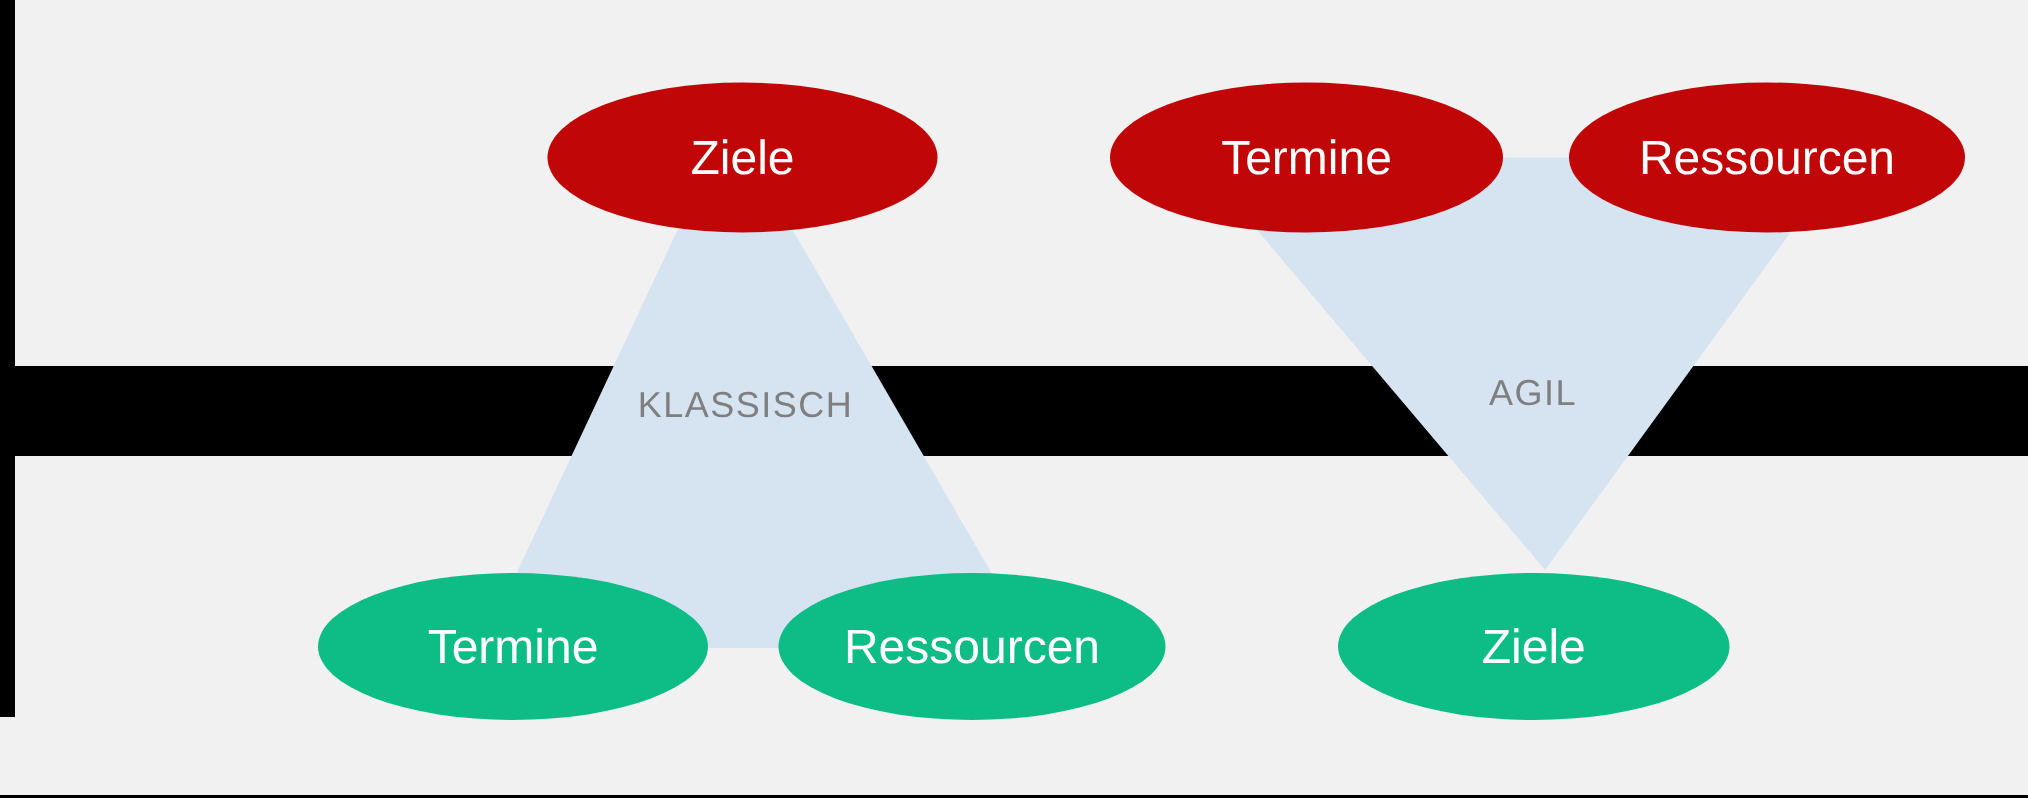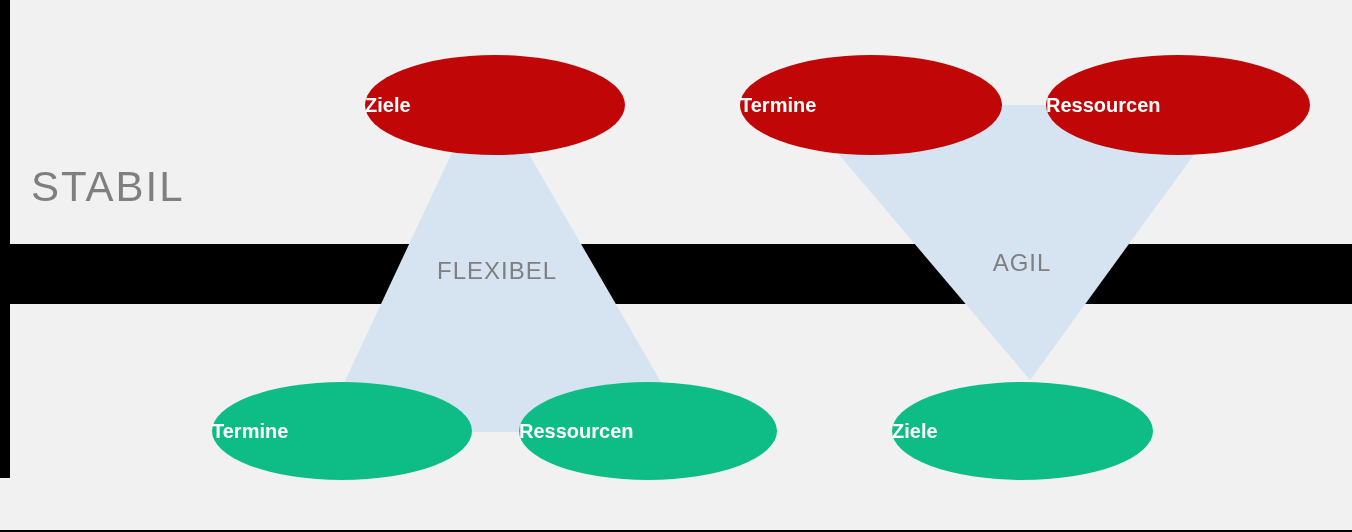--- a/index.html
+++ b/index.html
@@ -25,22 +25,22 @@
   .tri-label {
     position:absolute; transform:translateX(-50%);
     color:#7F7F7F; font-size:24px; font-weight:400;
     letter-spacing:1px; line-height:1; white-space:nowrap;
   }
   .tri-label.klassisch { left:497px; top:259px; }
   .tri-label.agil      { left:1022px; top:251px; }
 
   .ellipse {
     position:absolute; border-radius:50%;
-    display:flex; align-items:center; justify-content:flex-start;
-    color:#FFFFFF; font-size:20px; font-weight:700; line-height:1;
+    display:flex; align-items:center; justify-content:center;
+    color:#FFFFFF; font-size:32px; font-weight:400; line-height:1;
     white-space:nowrap;
   }
   .ellipse.red   { background:#C00606; }
   .ellipse.green { background:#0EBD86; }
 
   .el-ziele-red        { left:365px;  top:55px;  width:260px; height:100px; }
   .el-termine-red      { left:740px;  top:55px;  width:262px; height:100px; }
   .el-ressourcen-red   { left:1046px; top:55px;  width:264px; height:100px; }
   .el-termine-green    { left:212px;  top:382px; width:260px; height:98px; }
   .el-ressourcen-green { left:519px;  top:382px; width:258px; height:98px; }
@@ -48,29 +48,28 @@
 </style>
 </head>
 <body>
 
 <div class="canvas">
 
   <div class="left-bar"></div>
   <div class="stripe"></div>
   <div class="bottom-edge"></div>
 
-  <div class="band-label stabil">STABIL</div>
 
 
   <svg class="tri-svg" viewBox="0 0 1352 532">
     <polygon class="tri" points="486,80 321,432 690,432"></polygon>
     <polygon class="tri" points="797,105 1230,105 1030,380"></polygon>
   </svg>
 
-  <div class="tri-label klassisch">FLEXIBEL</div>
+  <div class="tri-label klassisch">KLASSISCH</div>
 
   <div class="tri-label agil">AGIL</div>
 
   <div class="ellipse red el-ziele-red">
     <span>Ziele</span>
   </div>
 
   <div class="ellipse green el-termine-green">
     <span>Termine</span>
   </div>

